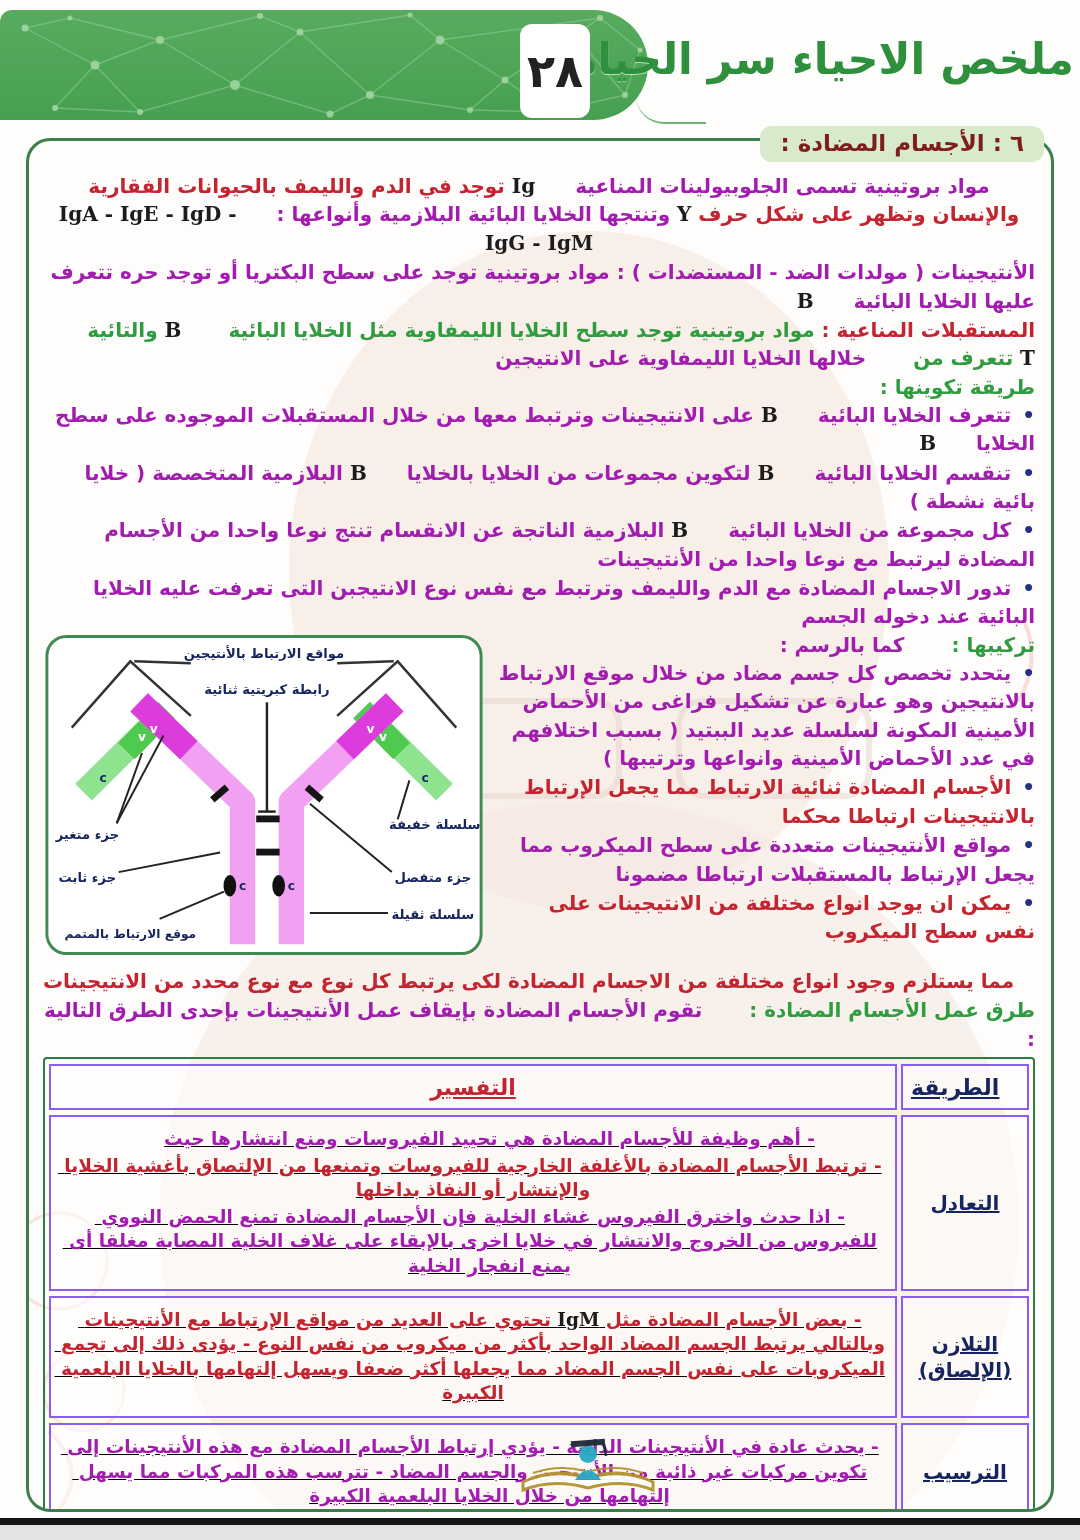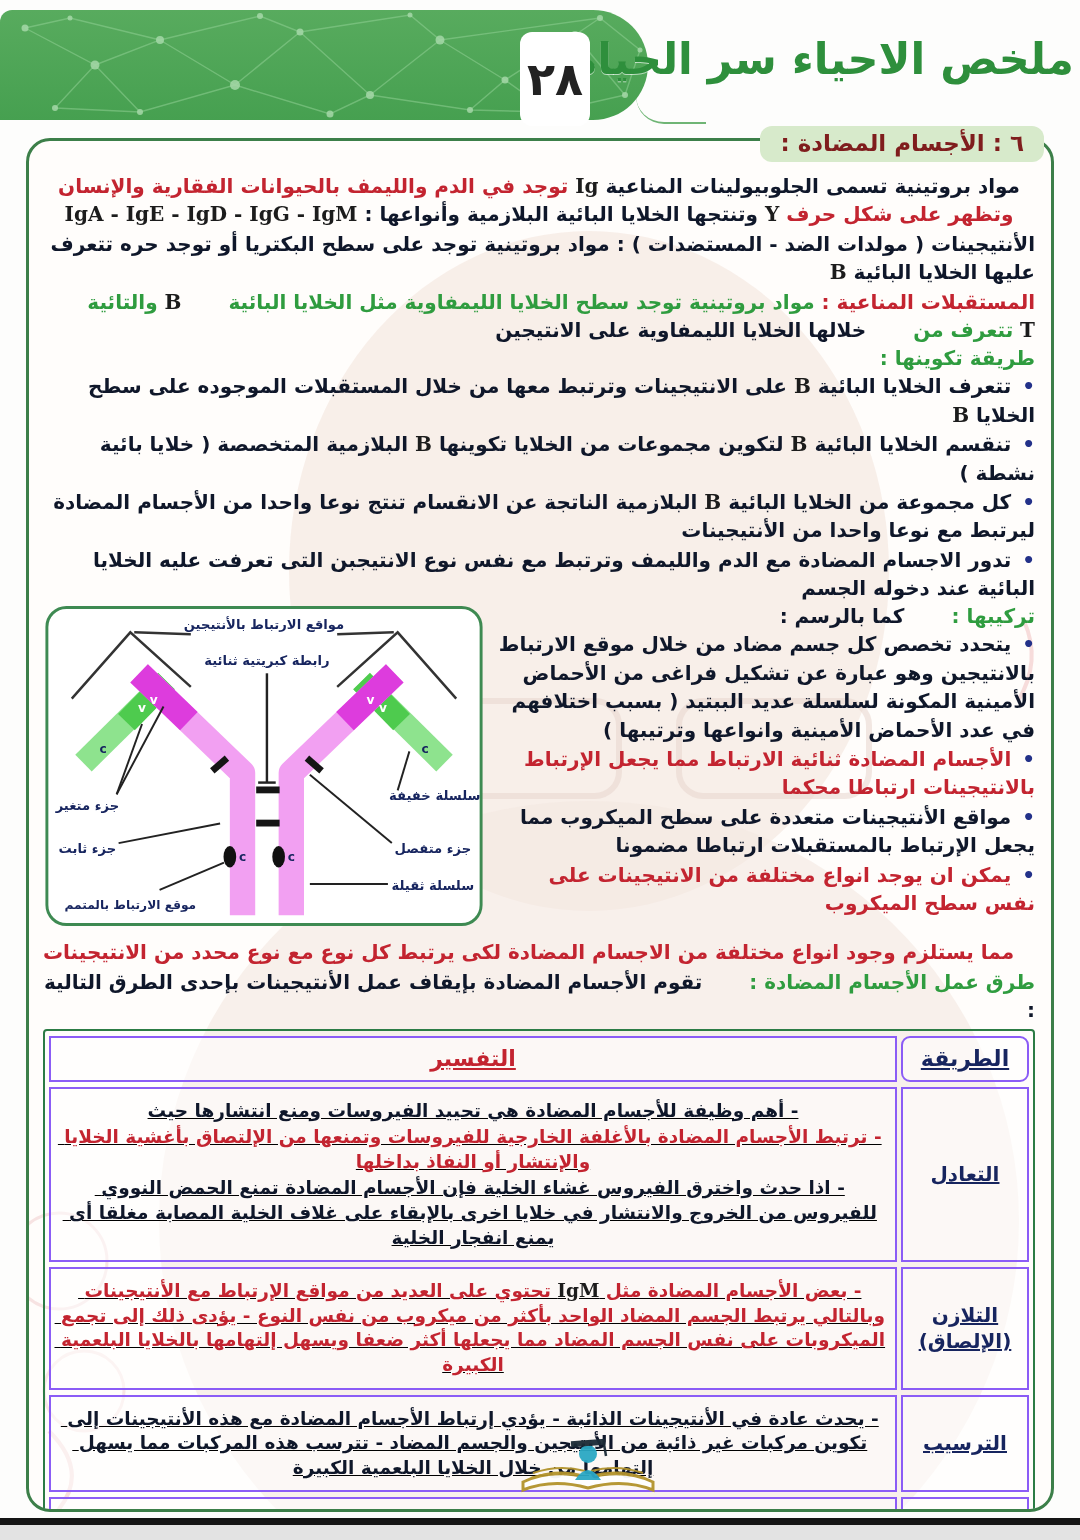--- a/index.html
+++ b/index.html
@@ -8,21 +8,21 @@
     background:#fdfdfc;font-family:"DejaVu Sans",sans-serif;
   }
   
   .banner{
     position:absolute;left:0;top:10px;width:648px;height:110px;
     background:linear-gradient(180deg,#58ab5e,#46a050);
     border-radius:14px 64px 64px 0;
   }
   .banner svg{position:absolute;left:0;top:0;}
   .page-tab{
-    position:absolute;left:520px;top:32px;width:70px;height:94px;
+    position:absolute;left:520px;top:24px;width:70px;height:94px;
     background:#ffffff;border-radius:12px;display:flex;align-items:center;justify-content:center;
     font-size:46px;font-weight:700;color:#222;z-index:2;
   }
   .doc-title{
     position:absolute;right:6px;top:34px;width:420px;text-align:left;
     color:#2e8f3c;font-size:43px;font-weight:800;letter-spacing:-1px;
     text-shadow:0 1px 0 rgba(255,255,255,.6);white-space:nowrap;direction:rtl;
   }
   .title-curve{
     position:absolute;left:636px;top:96px;width:70px;height:26px;
@@ -43,39 +43,39 @@
     background:#d7eacb;border-radius:12px;padding:4px 20px 6px 20px;
     color:#7f1d1d;font-size:23px;font-weight:800;
   }
   
   .para,.bullet,.note-line,.inline-line{
     font-size:20px;font-weight:700;line-height:1.42;color:#233189;margin:1px 0;
   }
   .para-center{text-align:center;}
   .para-right{text-align:right;}
   .seg{white-space:pre-wrap;}
-  .c-blue{color:#0f172a;}
+  .c-blue{color:#a21caf;margin-left:33px;}
   .c-red{color:#c32430;}
   .c-green{color:#2f9c3f;margin-left:40px;}
   .c-latin{color:#1c1c1c;font-family:"DejaVu Serif",serif;font-weight:600;direction:ltr;unicode-bidi:embed;}
   .marker{color:#233189;margin-left:4px;}
   .heading-line{font-size:20px;font-weight:800;margin:2px 0;text-align:right;}
   .diagram-wrap{float:left;width:442px;margin:2px 10px 6px 0;}
   .clear{clear:both;}
   .note-line{text-align:left;color:#c32430;}
   
   table.methods{
     width:100%;border-collapse:separate;border-spacing:4px 5px;margin-top:4px;
     border:2px solid #2c7c45;border-radius:4px;
   }
   table.methods th,table.methods td{
     border:2px solid #8b5cf6;background:rgba(255,255,255,.55);padding:8px 8px;vertical-align:middle;text-decoration:underline;
   }
   th.h-expl{color:#c32430;font-size:22px;font-weight:800;text-align:center;height:26px;}
-  th.h-method{color:#17255f;font-size:22px;font-weight:800;text-align:center;width:108px;border-radius:9px;}
+  th.h-method{color:#17255f;font-size:22px;font-weight:800;text-align:left;width:108px;}
   td.method-cell{
     color:#17255f;font-size:20px;font-weight:800;text-align:center;
     white-space:pre-line;width:108px;line-height:1.3;
   }
   td.expl-cell{text-align:center;}
   .expl-line{font-size:18.5px;font-weight:700;line-height:1.33;margin:2px 0;}
   
   .dg-label{font-size:13.5px;font-weight:800;fill:#17255f;}
   .dg-small{font-size:12.5px;font-weight:800;fill:#17255f;}
   
@@ -141,21 +141,21 @@
 
     <div class="para para-center"><span class="seg c-blue">مواد بروتينية تسمى الجلوبيولينات المناعية </span><span class="seg c-latin">Ig</span><span class="seg c-red"> توجد في الدم والليمف بالحيوانات الفقارية والإنسان وتظهر على شكل حرف </span><span class="seg c-latin">Y</span><span class="seg c-blue"> وتنتجها الخلايا البائية البلازمية وأنواعها : </span><span class="seg c-latin">IgA - IgE - IgD - IgG - IgM</span></div>
     <div class="para para-right"><span class="seg c-blue">الأنتيجينات ( مولدات الضد - المستضدات ) : مواد بروتينية توجد على سطح البكتريا أو توجد حره تتعرف عليها الخلايا البائية </span><span class="seg c-latin">B</span></div>
     <div class="para para-right"><span class="seg c-red">المستقبلات المناعية : </span><span class="seg c-green">مواد بروتينية توجد سطح الخلايا الليمفاوية مثل الخلايا البائية </span><span class="seg c-latin">B</span><span class="seg c-green"> والتائية </span><span class="seg c-latin">T</span><span class="seg c-green"> تتعرف من </span><span class="seg c-blue">خلالها الخلايا الليمفاوية على الانتيجين</span></div>
 
     <div class="heading-line">
       <span class="c-green">طريقة تكوينها :</span>
     </div>
     <div>
         <div class="bullet para-right"><span class="marker">• </span><span class="seg c-blue">تتعرف الخلايا البائية </span><span class="seg c-latin">B</span><span class="seg c-blue"> على الانتيجينات وترتبط معها من خلال المستقبلات الموجوده على سطح الخلايا </span><span class="seg c-latin">B</span></div>
-        <div class="bullet para-right"><span class="marker">• </span><span class="seg c-blue">تنقسم الخلايا البائية </span><span class="seg c-latin">B</span><span class="seg c-blue"> لتكوين مجموعات من الخلايا تكوينها </span><span class="seg c-latin">B</span><span class="seg c-blue"> البلازمية المتخصصة ( خلايا بائية نشطة )</span></div>
+        <div class="bullet para-right"><span class="marker">• </span><span class="seg c-blue">تنقسم الخلايا البائية </span><span class="seg c-latin">B</span><span class="seg c-blue"> لتكوين مجموعات من الخلايا بالخلايا </span><span class="seg c-latin">B</span><span class="seg c-blue"> البلازمية المتخصصة ( خلايا بائية نشطة )</span></div>
         <div class="bullet para-right"><span class="marker">• </span><span class="seg c-blue">كل مجموعة من الخلايا البائية </span><span class="seg c-latin">B</span><span class="seg c-blue"> البلازمية الناتجة عن الانقسام تنتج نوعا واحدا من الأجسام المضادة ليرتبط مع نوعا واحدا من الأنتيجينات</span></div>
         <div class="bullet para-right"><span class="marker">• </span><span class="seg c-blue">تدور الاجسام المضادة مع الدم والليمف وترتبط مع نفس نوع الانتيجبن التى تعرفت عليه الخلايا البائية عند دخوله الجسم</span></div>
       </div>
 
     <div class="diagram-wrap">
       <svg width="442" height="322" viewBox="0 0 450 330">
         <rect x="2.5" y="2.5" width="445" height="325" rx="20" fill="#ffffff" stroke="#3e8a52" stroke-width="3"></rect>
 
         <line x1="40" y1="162" x2="125" y2="78" stroke="#8ee38e" stroke-width="24"></line>
         <line x1="84" y1="120" x2="125" y2="78" stroke="#4ecb4e" stroke-width="24"></line>

